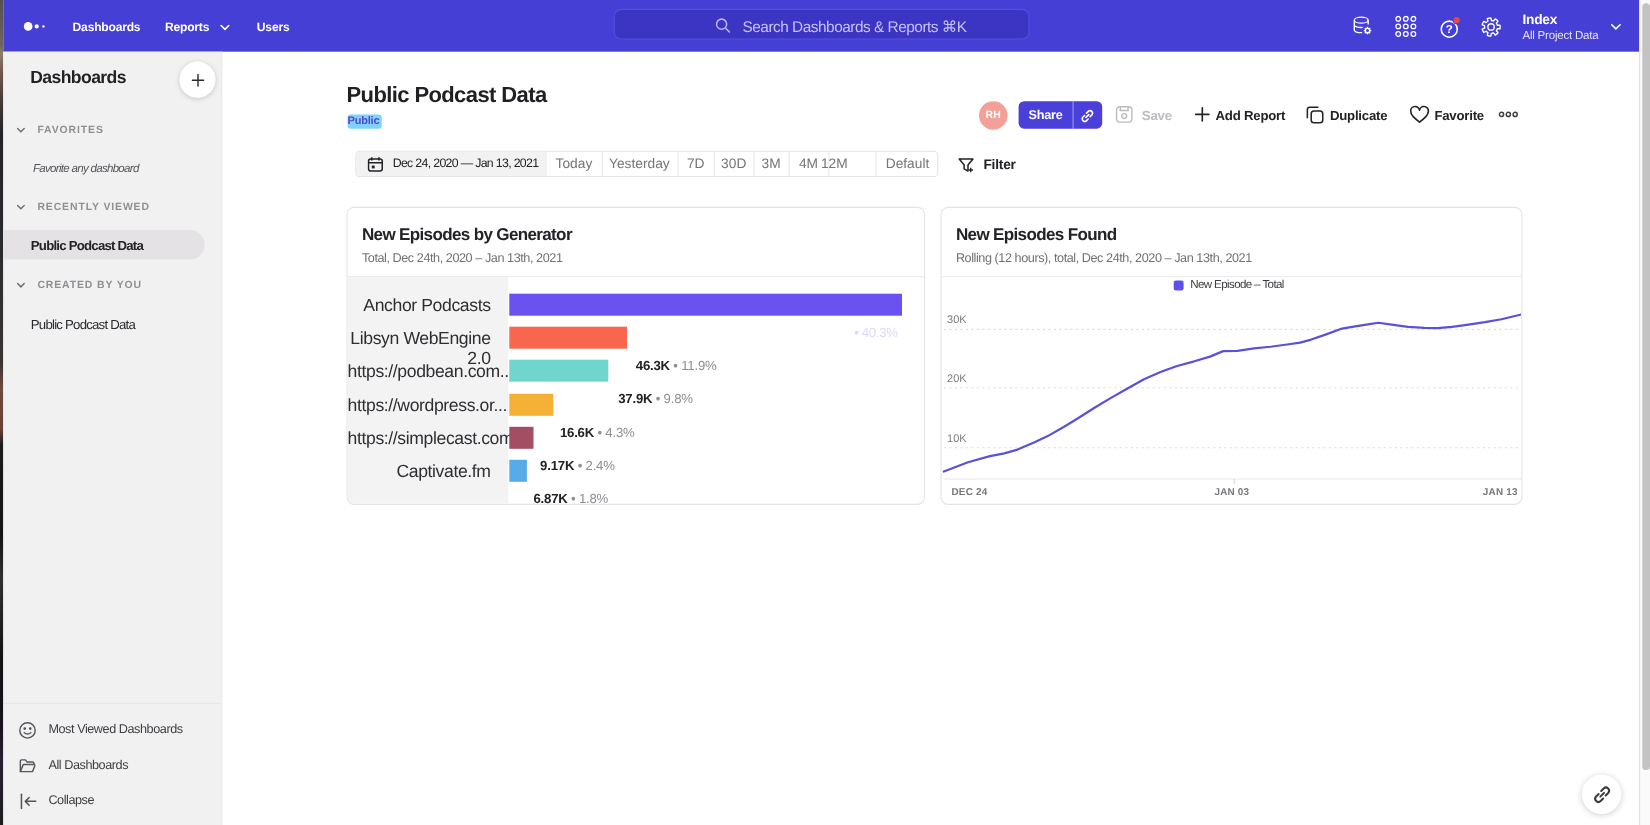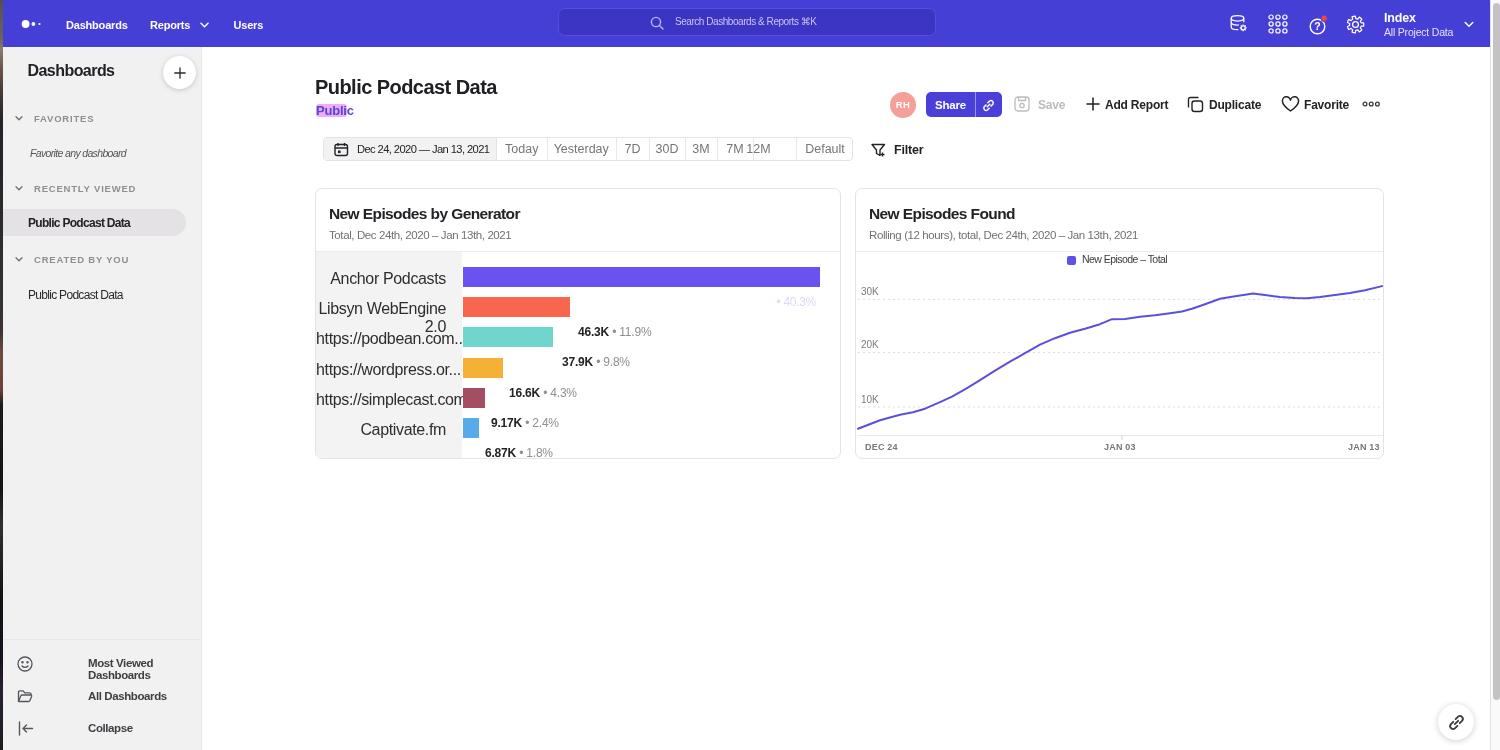--- a/index.html
+++ b/index.html
@@ -14,41 +14,41 @@
       #56504c 0%, #6e655c 5.5%, #8a7d6f 6.5%, #6f554a 9%, #4a3c36 12%,
       #23242a 16%, #2a2b2f 30%, #3a3432 44%, #6e4a3f 47%, #6b4037 52%,
       #1a1b1d 54%, #141416 65%, #303032 70%, #131315 80%, #18121f 88%,
       #2a1f33 92%, #1c1c1f 100%); }
 
   
   #nav { left:3px; top:0; width:1487px; height:47px; background:#463fd6; }
   .navlink { position:absolute; color:#fff; font-size:11px; font-weight:700; top:18.5px; letter-spacing:-0.2px; }
   #search { position:absolute; left:555px; top:8px; width:378px; height:28px;
     background:#3c34c2; border:1px solid #564ee0; border-radius:7px; }
-  #search .txt { position:absolute; left:116px; top:7px; font-size:10px; color:#c7c3f1; letter-spacing:-0.45px; }
+  #search .txt { position:absolute; left:116px; top:7px; font-size:14px; color:#c7c3f1; letter-spacing:-0.45px; }
 
   
   #sidebar { left:3px; top:47px; width:199px; height:703px; background:#f2f1f2;
     border-right:1px solid #e9e8ea; }
   #sb-title { position:absolute; left:24.5px; top:15px; font-size:16px; font-weight:700; color:#222226; letter-spacing:-0.55px; }
   #sb-plus { position:absolute; left:160px; top:9px; width:33px; height:33px; border-radius:50%;
     background:#fff; box-shadow:0 1px 5px rgba(0,0,0,.18); }
   .sb-sec { position:absolute; left:31px; font-size:9.5px; font-weight:700; color:#8e8e93; letter-spacing:0.8px; }
   .sb-chev { position:absolute; left:12px; width:8px; height:8px; }
   #sb-fav-empty { position:absolute; left:27px; top:100px; font-size:10.5px; font-style:italic; color:#55555a; letter-spacing:-0.65px; }
   #sb-pill { position:absolute; left:0px; top:162px; width:183px; height:27px; background:#e4e2e4;
     border-radius:0 14px 14px 0; }
   .sb-item { position:absolute; left:25px; font-size:12px; color:#2a2a2e; letter-spacing:-0.7px; }
-  .sb-bottom { position:absolute; left:41px; font-size:11.5px; font-weight:700; color:#3e3e43; letter-spacing:-0.4px;margin-left:44px; }
+  .sb-bottom { position:absolute; left:41px; font-size:11.5px; font-weight:400; color:#3e3e43; letter-spacing:-0.4px; }
   #sb-divider { position:absolute; left:0; top:592px; width:199px; height:1px; background:#e7e6e8; }
 
   
   #pagetitle { left:315px; top:76px; font-size:20px; font-weight:700; color:#202024; letter-spacing:-0.55px; }
-  #pubtag { left:316px; top:104px; width:31px; height:13px; background:#f0abfc; border-radius:3px;
-    font-size:13px; font-weight:700; color:#5746d2; text-align:left; line-height:13.5px; letter-spacing:-0.2px; }
+  #pubtag { left:316px; top:104px; width:31px; height:13px; background:#7dd3fc; border-radius:3px;
+    font-size:10px; font-weight:700; color:#5746d2; text-align:left; line-height:13.5px; letter-spacing:-0.2px; }
 
   
   #avatar { left:890px; top:92px; width:26px; height:26px; border-radius:50%; background:#f49f97;
     color:#fff; font-size:9.5px; font-weight:700; text-align:center; line-height:26px; letter-spacing:.3px; }
   #sharebtn { left:926px; top:92px; width:76px; height:25px; background:#4a3fd9; border-radius:5px; }
   #sharebtn .lbl { position:absolute; left:0; top:6.5px; width:49px; text-align:center; color:#fff;
     font-size:11.5px; font-weight:700; letter-spacing:-0.2px; }
   #sharebtn .div { position:absolute; left:49px; top:0; width:1px; height:25px; background:rgba(255,255,255,.45); }
   .act { position:absolute; top:97.5px; font-size:12px; font-weight:700; color:#232327; letter-spacing:-0.2px; }
   .act.gray { color:#bcbcc0; }
@@ -243,21 +243,21 @@
     <span class="seg" style="left:173px;width:49.5px">Today</span>
       <span class="segline" style="left:222.5px"></span>
     <span class="seg" style="left:222.5px;width:69.5px">Yesterday</span>
       <span class="segline" style="left:292px"></span>
     <span class="seg" style="left:292px;width:33px">7D</span>
       <span class="segline" style="left:325px"></span>
     <span class="seg" style="left:325px;width:36px">30D</span>
       <span class="segline" style="left:361px"></span>
     <span class="seg" style="left:361px;width:32px">3M</span>
       <span class="segline" style="left:393px"></span>
-    <span class="seg" style="left:393px;width:36px">7M</span>
+    <span class="seg" style="left:393px;width:36px">4M</span>
       <span class="segline" style="left:429px"></span>
     <span class="seg" style="left:413px;width:43px">12M</span>
       <span class="segline" style="left:472px"></span>
     <span class="seg" style="left:472px;width:58px">Default</span>
   </div>
   <svg class="abs" style="left:871px;top:143px" width="16" height="15" fill="none" stroke="#232327" stroke-width="1.4">
     <path d="M1 1.5 H13.5 L9 7 V12.5 L5.5 10.5 V7 Z" stroke-linejoin="round"></path>
     <path d="M11.5 9.5 v4 M9.5 11.5 h4" stroke-width="1.3"></path>
   </svg>
   <span id="filterlbl" class="abs">Filter</span>

